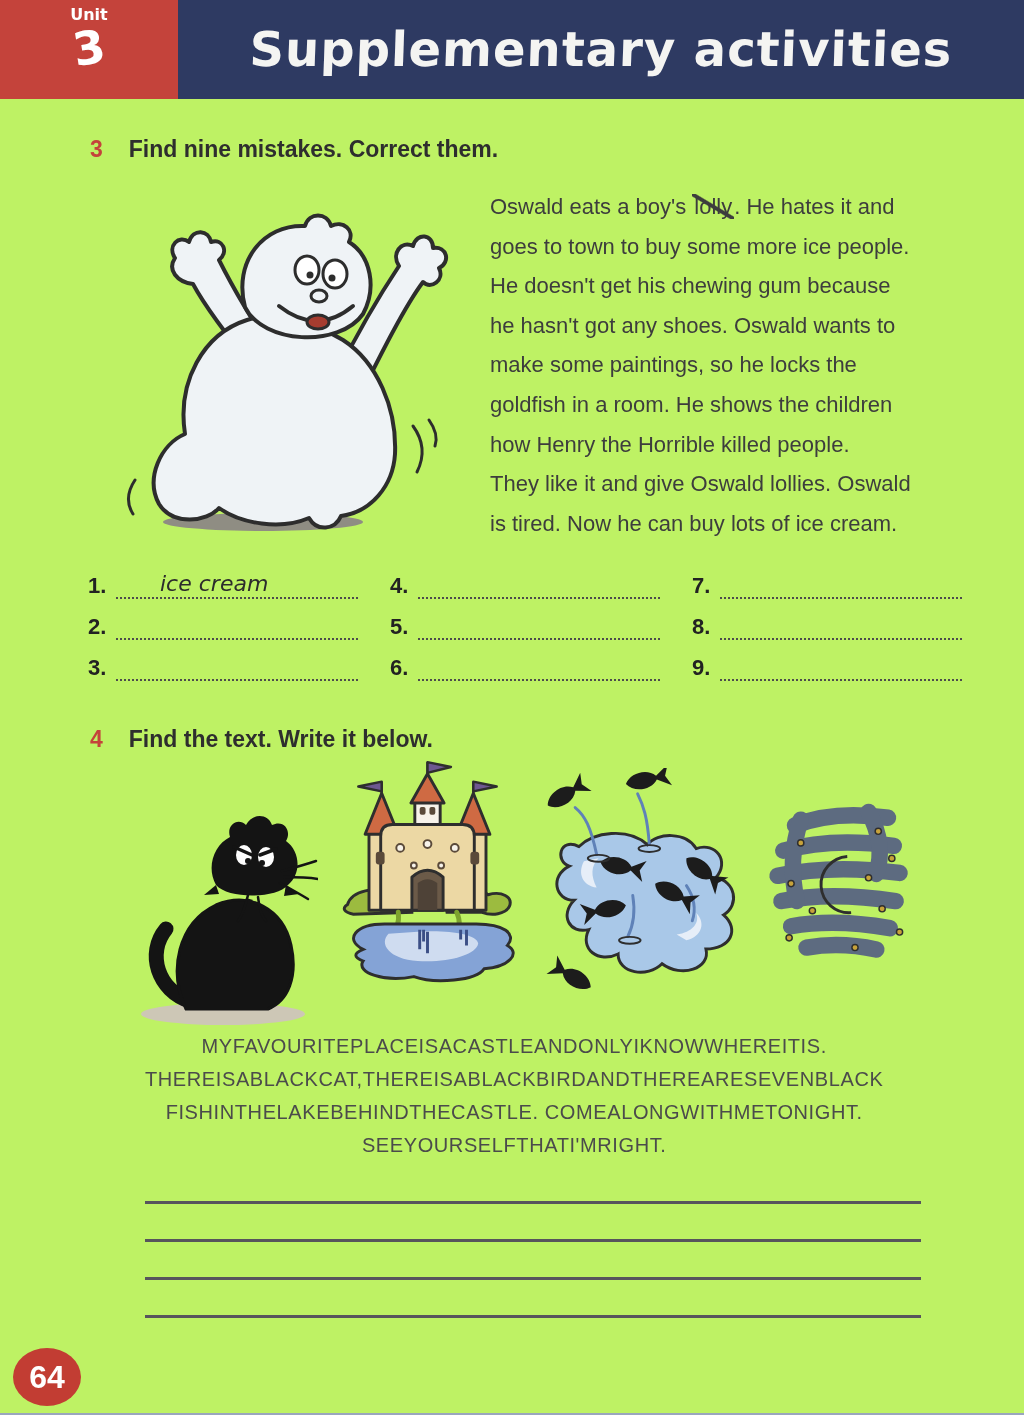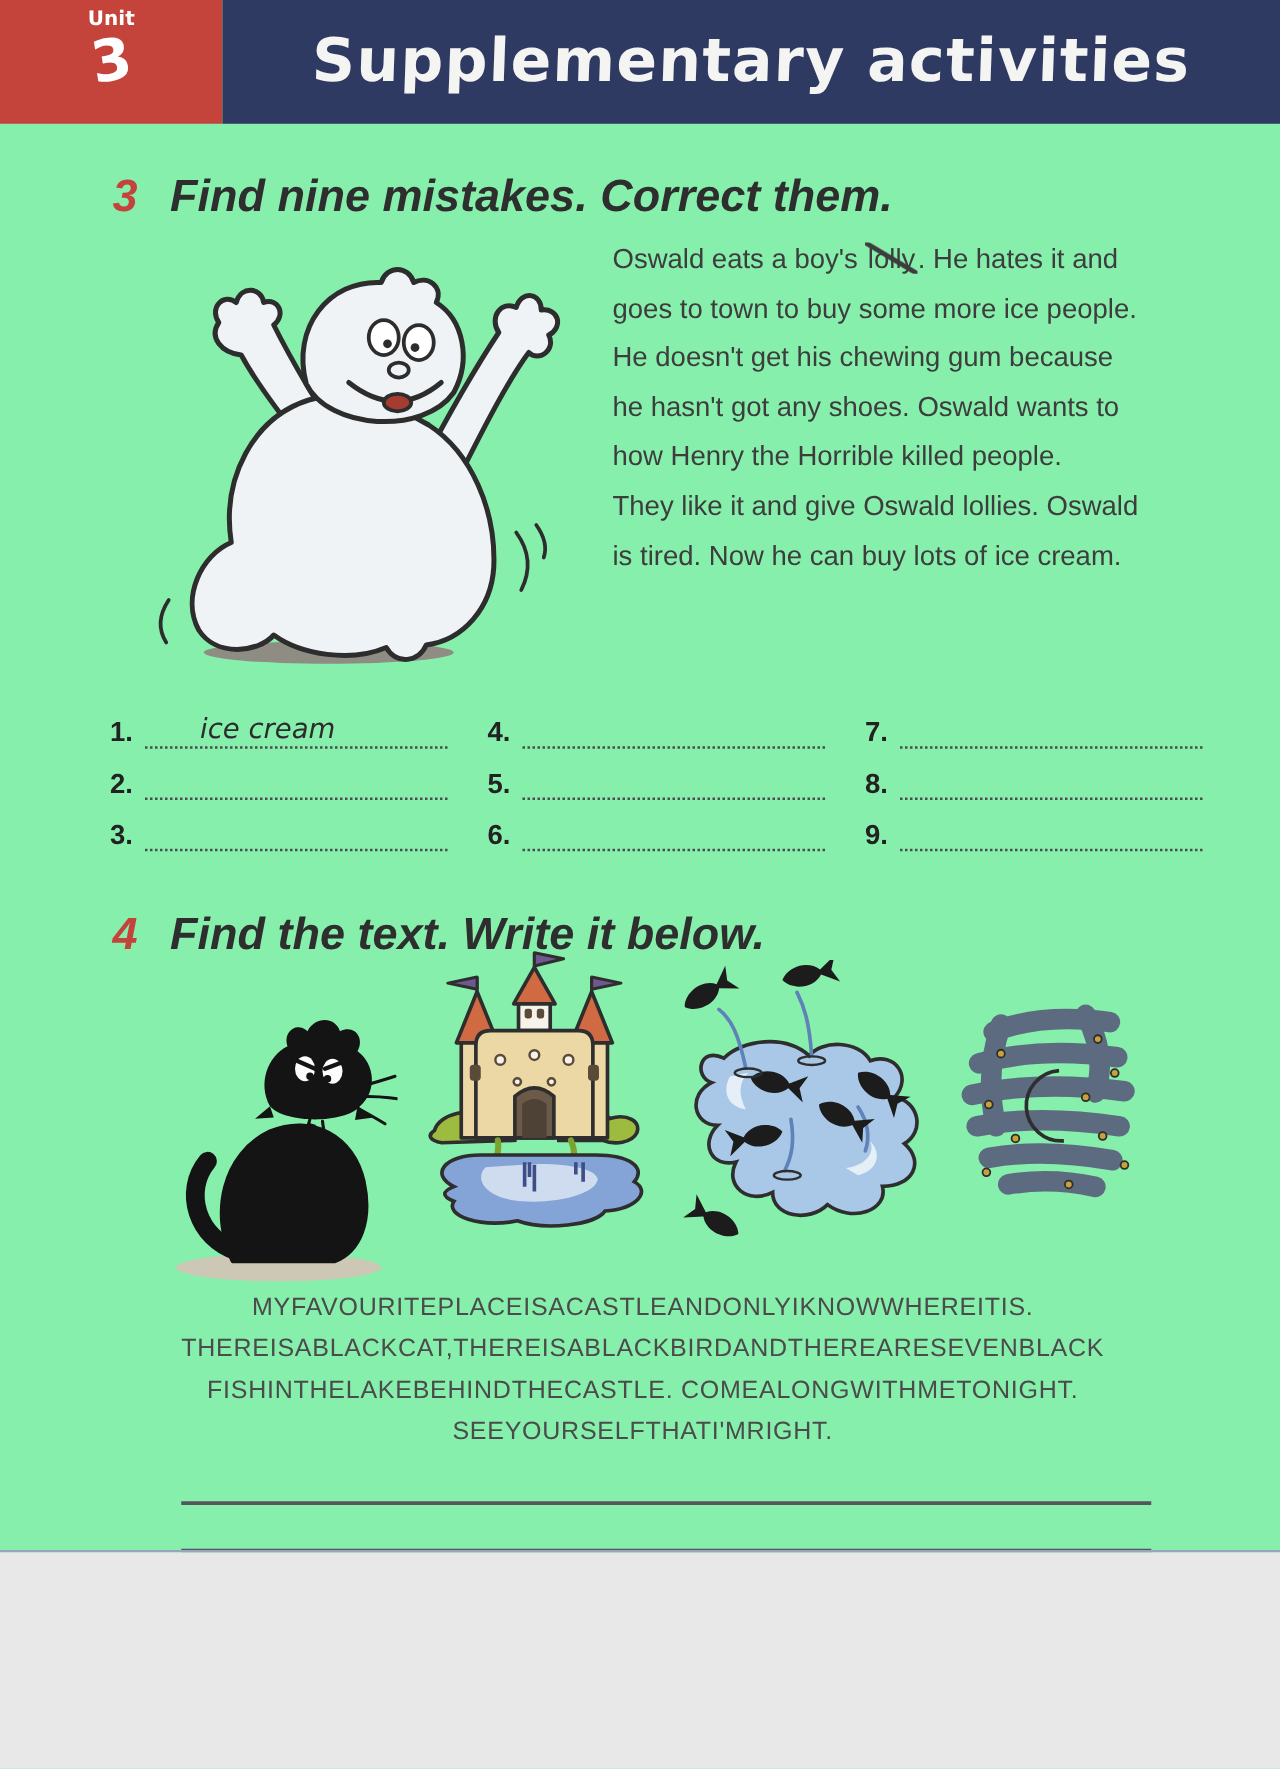--- a/index.html
+++ b/index.html
@@ -1,28 +1,28 @@
 <!DOCTYPE html>
 <html><head>
 <meta charset="utf-8">
 <style>
   html,body{margin:0;padding:0;background:#e8e8e8;}
-  .page{position:relative;width:1024px;height:1242px;margin:0 auto;background:#86efac;
+  .page{position:relative;width:1024px;height:1415px;margin:0 auto;background:#bef264;
         font-family:"Liberation Sans",sans-serif;overflow:hidden;}
   
   .header{position:absolute;top:0;left:0;width:1024px;height:99px;}
   .unit-box{position:absolute;left:0;top:0;width:178px;height:99px;background:#c4433b;color:#fff;text-align:center;}
   .unit-label{margin-top:5px;font-family:"DejaVu Sans",sans-serif;font-weight:bold;font-size:16px;}
   .unit-number{font-family:"DejaVu Sans",sans-serif;font-weight:bold;font-size:46px;line-height:48px;
                display:inline-block;transform:rotate(-9deg);}
   .banner{position:absolute;left:178px;top:0;width:846px;height:99px;background:#2e3a62;}
   .banner-title{color:#f4f4f2;font-family:"DejaVu Sans",sans-serif;font-weight:bold;font-size:48px;
                 line-height:99px;text-align:center;letter-spacing:1px;transform:skewX(-2deg);}
   
-  .ex-head{position:absolute;font-weight:bold;font-size:36px;color:#2e2e2e;font-style:italic;}
+  .ex-head{position:absolute;font-weight:bold;font-size:23px;color:#2e2e2e;}
   .ex-num{color:#c4433b;margin-right:26px;}
   
   .ghost-wrap{position:absolute;left:95px;top:182px;width:370px;height:365px;}
   .story{position:absolute;left:490px;top:187px;width:505px;font-size:22px;line-height:39.6px;color:#3d3d3d;}
   .story-line{white-space:nowrap;}
   .struck{position:relative;padding:0 2px;
           background-image:linear-gradient(to top right,transparent 44%,#3d3d3d 47%,#3d3d3d 53%,transparent 56%);}
   .struck:empty{padding:0;background:none;}
   
   .answers{position:absolute;left:88px;top:558px;width:906px;display:grid;
@@ -89,20 +89,22 @@
         <path d="M 40 298 q -12 18 -2 34"></path>
       </g>
     </svg>
   </div>
 
   <div class="story">
     <div class="story-line"><span>Oswald eats a boy's </span><span class="struck">lolly</span><span>. He hates it and</span></div>
     <div class="story-line"><span>goes to town to buy some more ice people.</span></div>
     <div class="story-line"><span>He doesn't get his chewing gum because</span></div>
     <div class="story-line"><span>he hasn't got any shoes. Oswald wants to</span></div>
+    <div class="story-line"><span>make some paintings, so he locks the</span></div>
+    <div class="story-line"><span>goldfish in a room. He shows the children</span></div>
     <div class="story-line"><span>how Henry the Horrible killed people.</span></div>
     <div class="story-line"><span>They like it and give Oswald lollies. Oswald</span></div>
     <div class="story-line"><span>is tired. Now he can buy lots of ice cream.</span></div>
   </div>
 
   <div class="answers">
     <div class="answer">
         <span class="a-num">1.</span>
         <span class="a-line">
           <span class="a-val">ice cream</span>

